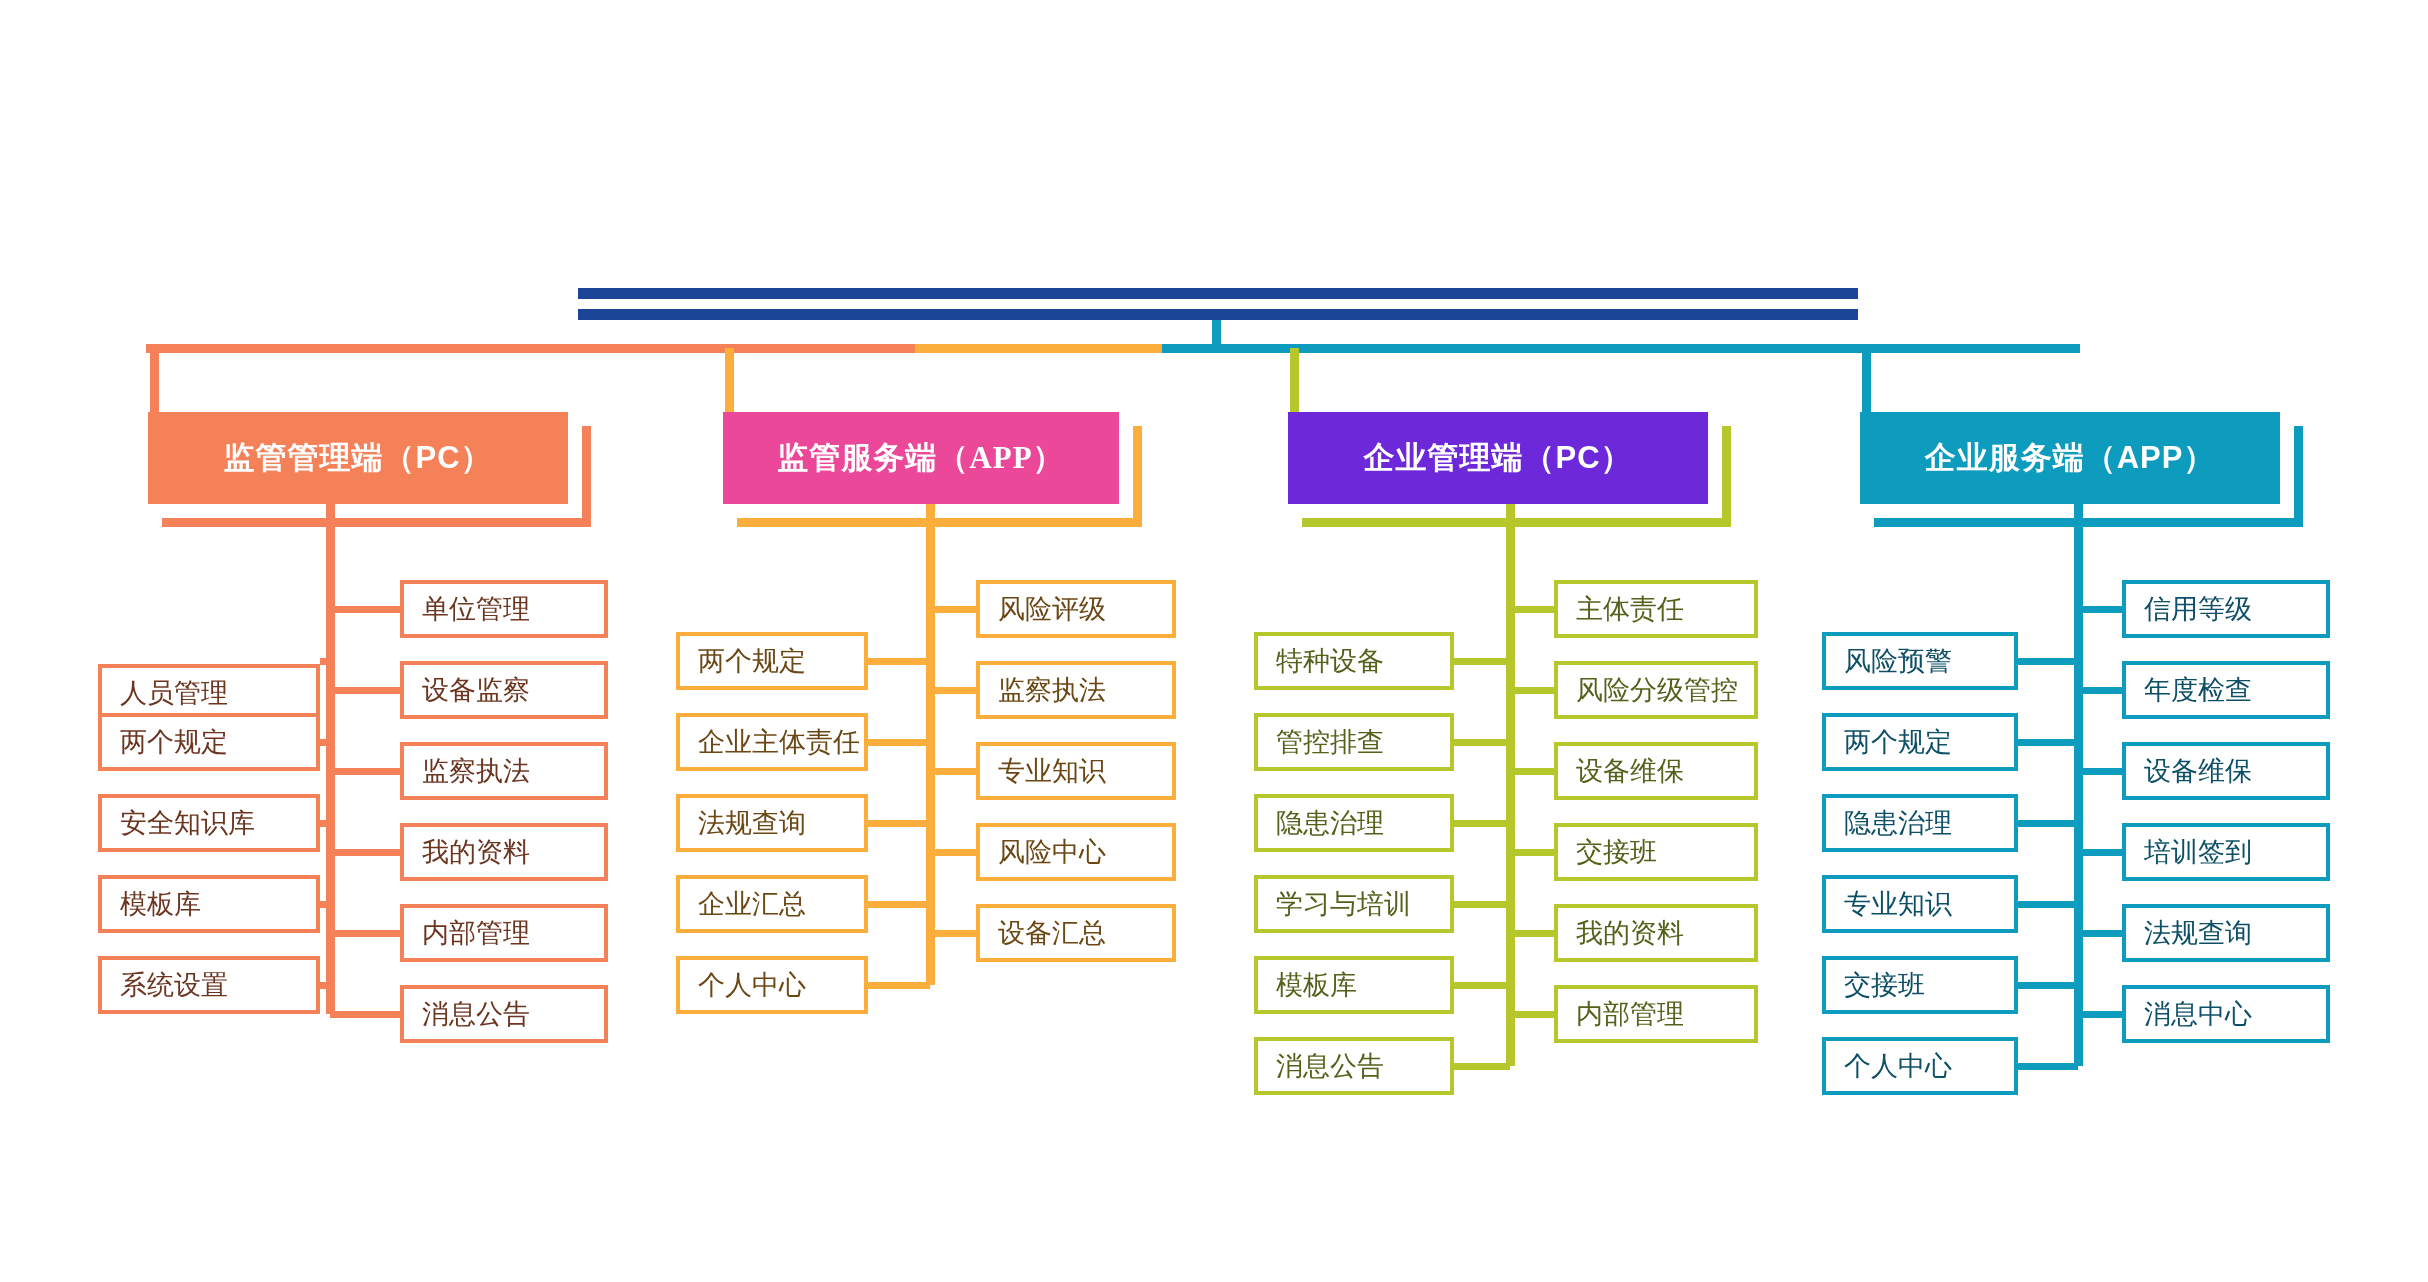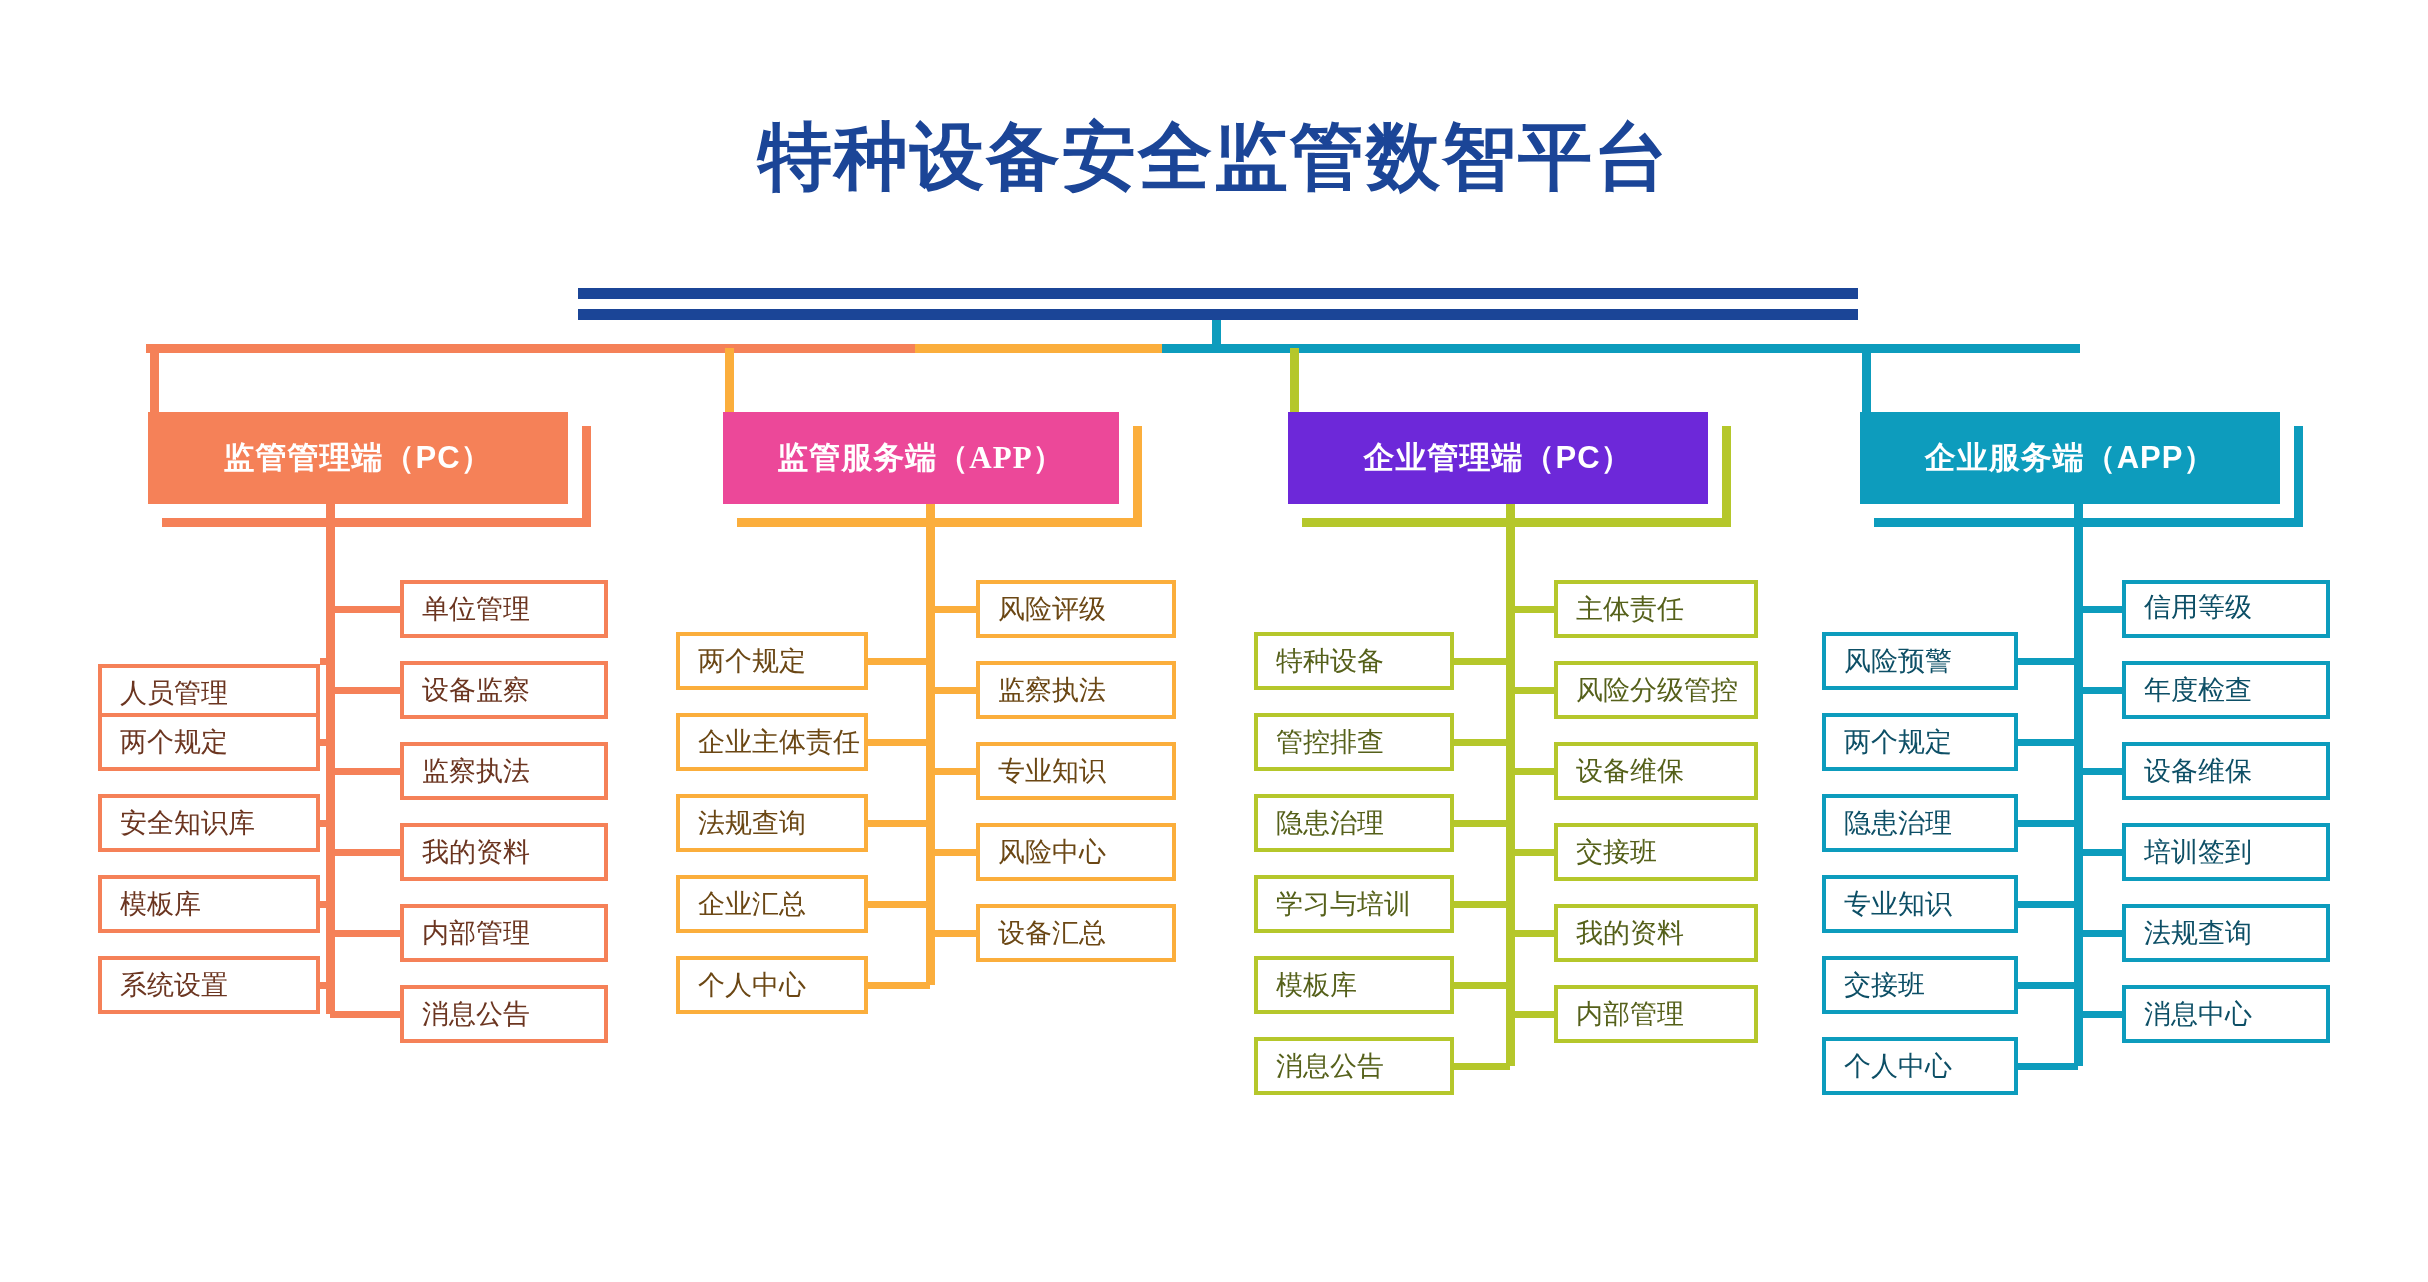--- a/index.html
+++ b/index.html
@@ -120,23 +120,20 @@
   .h1 { background: #F58158; border-color: #F58158; color: #F58158; }
   .h2 { background: #ec4899; border-color: #FBAE3C; color: #FBAE3C; font-family: Liberation Serif, serif; }
   .h3 { background: #6d28d9; border-color: #B5C72B; color: #B5C72B; }
   .h4 { background: #0D9CBD; border-color: #0D9CBD; color: #0D9CBD; }
 </style>
 </head>
 <body>
 
 <div id="stage">
 
-  <div id="title-block">
-    <div id="page-title">特种设备安全监管数智平台</div>
-  </div>
   <div class="title-rule" id="title-rule-top"></div>
   <div class="title-rule" id="title-rule-bot"></div>
 
   <svg id="wires" viewBox="0 0 2428 1282" preserveAspectRatio="none" xmlns="http://www.w3.org/2000/svg">
       <line x1="146" y1="348" x2="915" y2="348" stroke="#F58158" stroke-width="9" shape-rendering="crispEdges"></line>
       <line x1="915" y1="348" x2="1162" y2="348" stroke="#FBAE3C" stroke-width="9" shape-rendering="crispEdges"></line>
       <line x1="1162" y1="348" x2="2080" y2="348" stroke="#0D9CBD" stroke-width="9" shape-rendering="crispEdges"></line>
       <line x1="1216" y1="320" x2="1216" y2="348" stroke="#0D9CBD" stroke-width="9" shape-rendering="crispEdges"></line>
       <line x1="154" y1="348" x2="154" y2="412" stroke="#F58158" stroke-width="9" shape-rendering="crispEdges"></line>
       <line x1="330" y1="504" x2="330" y2="544" stroke="#F58158" stroke-width="9" shape-rendering="crispEdges"></line>
@@ -332,21 +329,21 @@
       </div>
       <div class="leaf c4" style="left: 1822px; top: 875px; width: 196px;">
         <span>专业知识</span>
       </div>
       <div class="leaf c4" style="left: 1822px; top: 956px; width: 196px;">
         <span>交接班</span>
       </div>
       <div class="leaf c4" style="left: 1822px; top: 1037px; width: 196px;">
         <span>个人中心</span>
       </div>
-      <div class="leaf c4" style="left: 2122px; top: 580px; width: 208px; font-family: Liberation Mono, monospace;">
+      <div class="leaf c4" style="left: 2122px; top: 580px; width: 208px;">
         <span>信用等级</span>
       </div>
       <div class="leaf c4" style="left: 2122px; top: 661px; width: 208px;">
         <span>年度检查</span>
       </div>
       <div class="leaf c4" style="left: 2122px; top: 742px; width: 208px;">
         <span>设备维保</span>
       </div>
       <div class="leaf c4" style="left: 2122px; top: 823px; width: 208px;">
         <span>培训签到</span>

